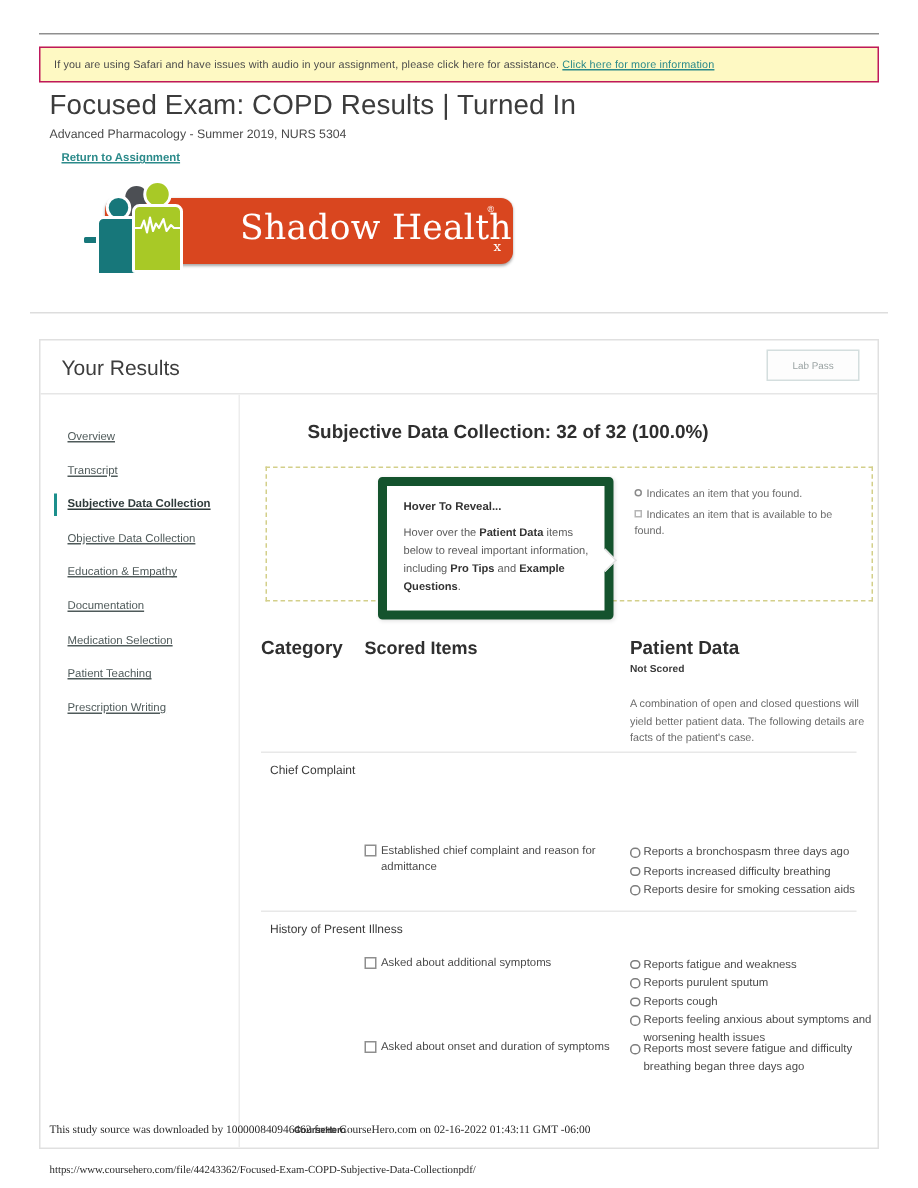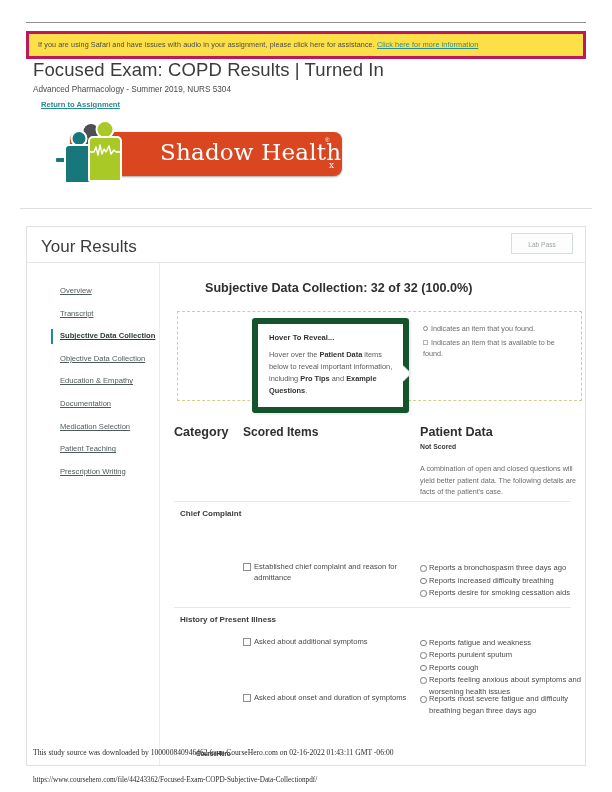--- a/index.html
+++ b/index.html
@@ -20,22 +20,22 @@
     left: 26px; top: 22px; right: 26px;
     border-top: 1px solid #8f8f8f;
   }
 
   
   .notice {
     position: absolute;
     left: 26px; top: 31px;
     width: 560px;
     padding: 6px 8px 7px 9px;
-    border: 3px solid #be185d;
-    background: #fde047;
+    border: 1px solid #be185d;
+    background: #fef9c3;
     font-size: 7.2px;
     color: #4a4a4a;
     letter-spacing: .1px;
   }
   .notice a {
     color: #2b8a8a;
     text-decoration: underline;
   }
 
   
@@ -147,40 +147,40 @@
     background: #ffffff;
   }
   .card-head {
     position: relative;
     height: 36px;
     border-bottom: 1px solid #e6e6e6;
   }
   .card-title {
     position: absolute;
     left: 14px; top: 10px;
-    font-size: 17px;
+    font-size: 14px;
     color: #3c3c3c;
   }
   .lab-pass-btn {
     position: absolute;
     right: 12px; top: 6px;
     width: 62px; height: 21px;
     border: 1px solid #d4dede;
     background: #fdfdfd;
     color: #9aa3a3;
     font-size: 6.6px;
     line-height: 21px;
     text-align: center;
     cursor: pointer;
   }
 
   
   .sidebar {
     position: absolute;
-    left: 15px; top: 36px;
+    left: 0; top: 36px;
     width: 132px;
     padding-top: 17px;
   }
   .side-item {
     position: relative;
     padding: 0 0 0 18px;
     height: 22.6px;
     line-height: 22.6px;
     font-size: 7.6px;
     color: #4f5a5a;
@@ -306,21 +306,21 @@
   }
   .col-desc-b {
     position: absolute; left: 246px; top: 38px;
     width: 165px;
     font-size: 7.2px; color: #6b6b6b; line-height: 1.6;
   }
 
   
   .data-section { border-top: 1px solid #e8e8e8; padding-top: 7px; }
   .data-section-title {
-    font-size: 8px; font-weight: bold; color: #3a3a3a;
+    font-size: 8px; font-weight: normal; color: #3a3a3a;
     margin: 0 0 13px 6px;
   }
   .data-row { position: relative; padding-bottom: 11px; }
   .scored-cell {
     position: absolute; left: 69px; top: 0;
     width: 168px;
     font-size: 7.6px; color: #4a4a4a; line-height: 1.44;
     padding-left: 11px;
   }
   .chk {

